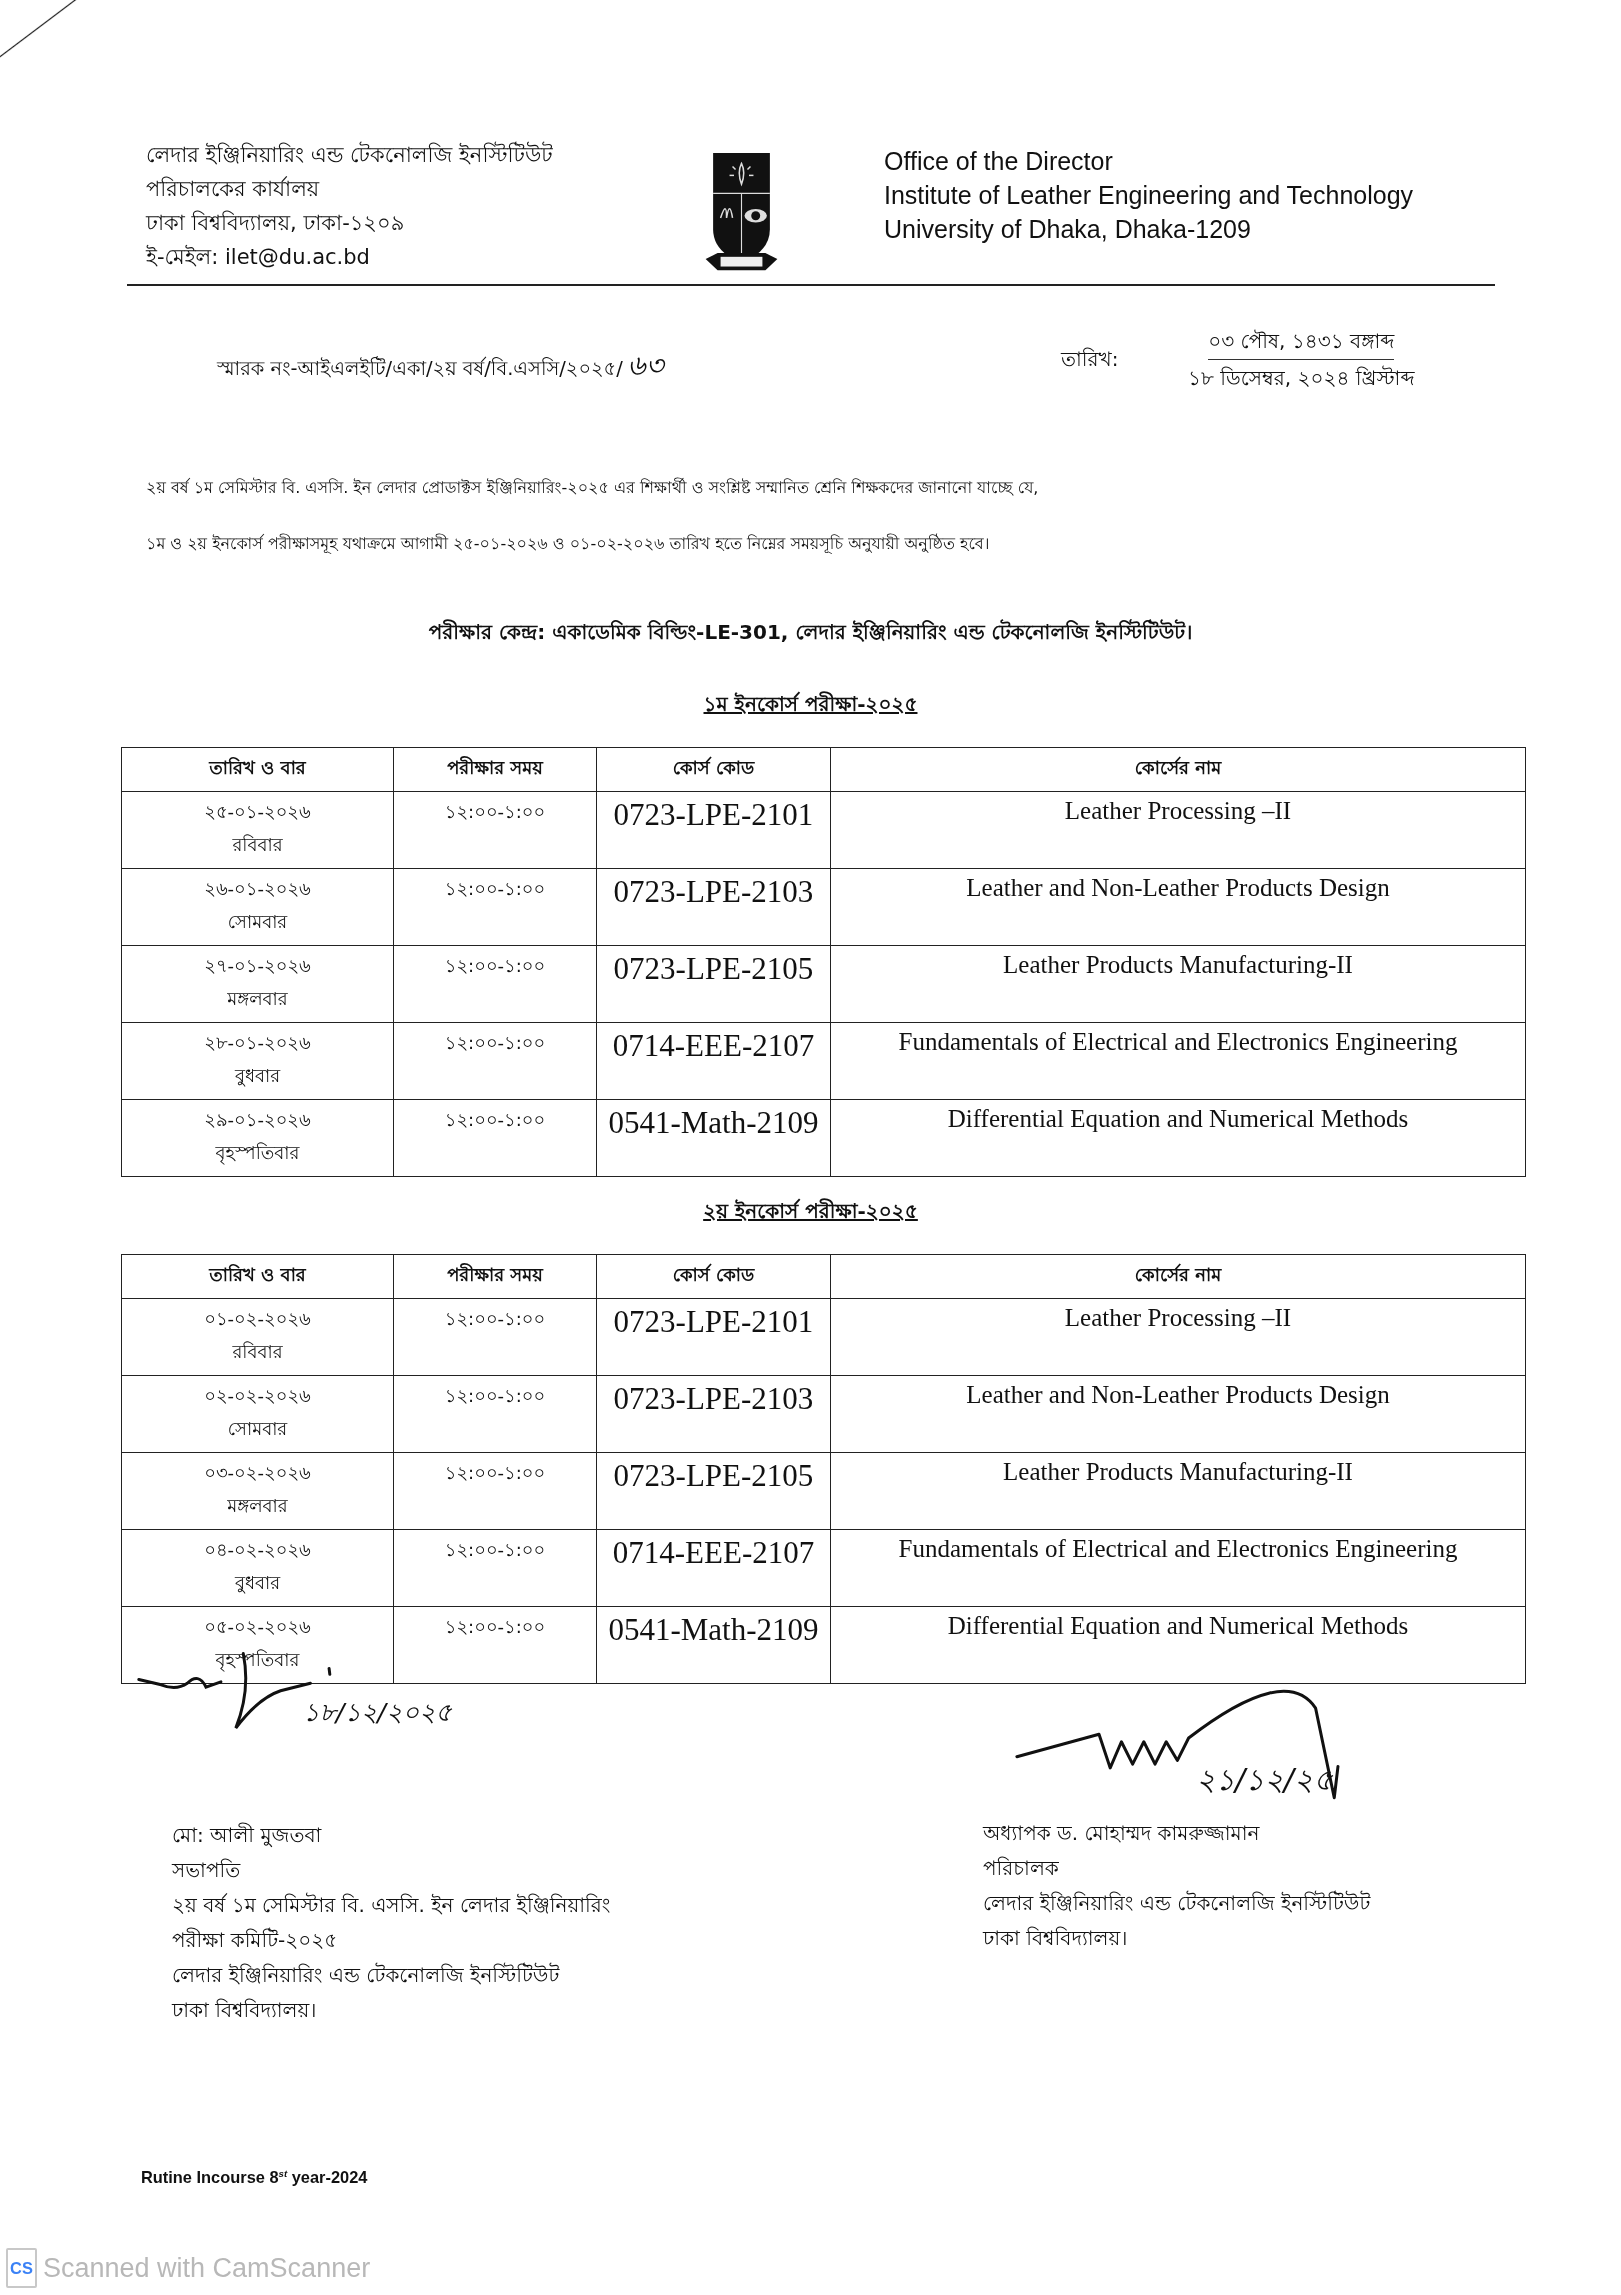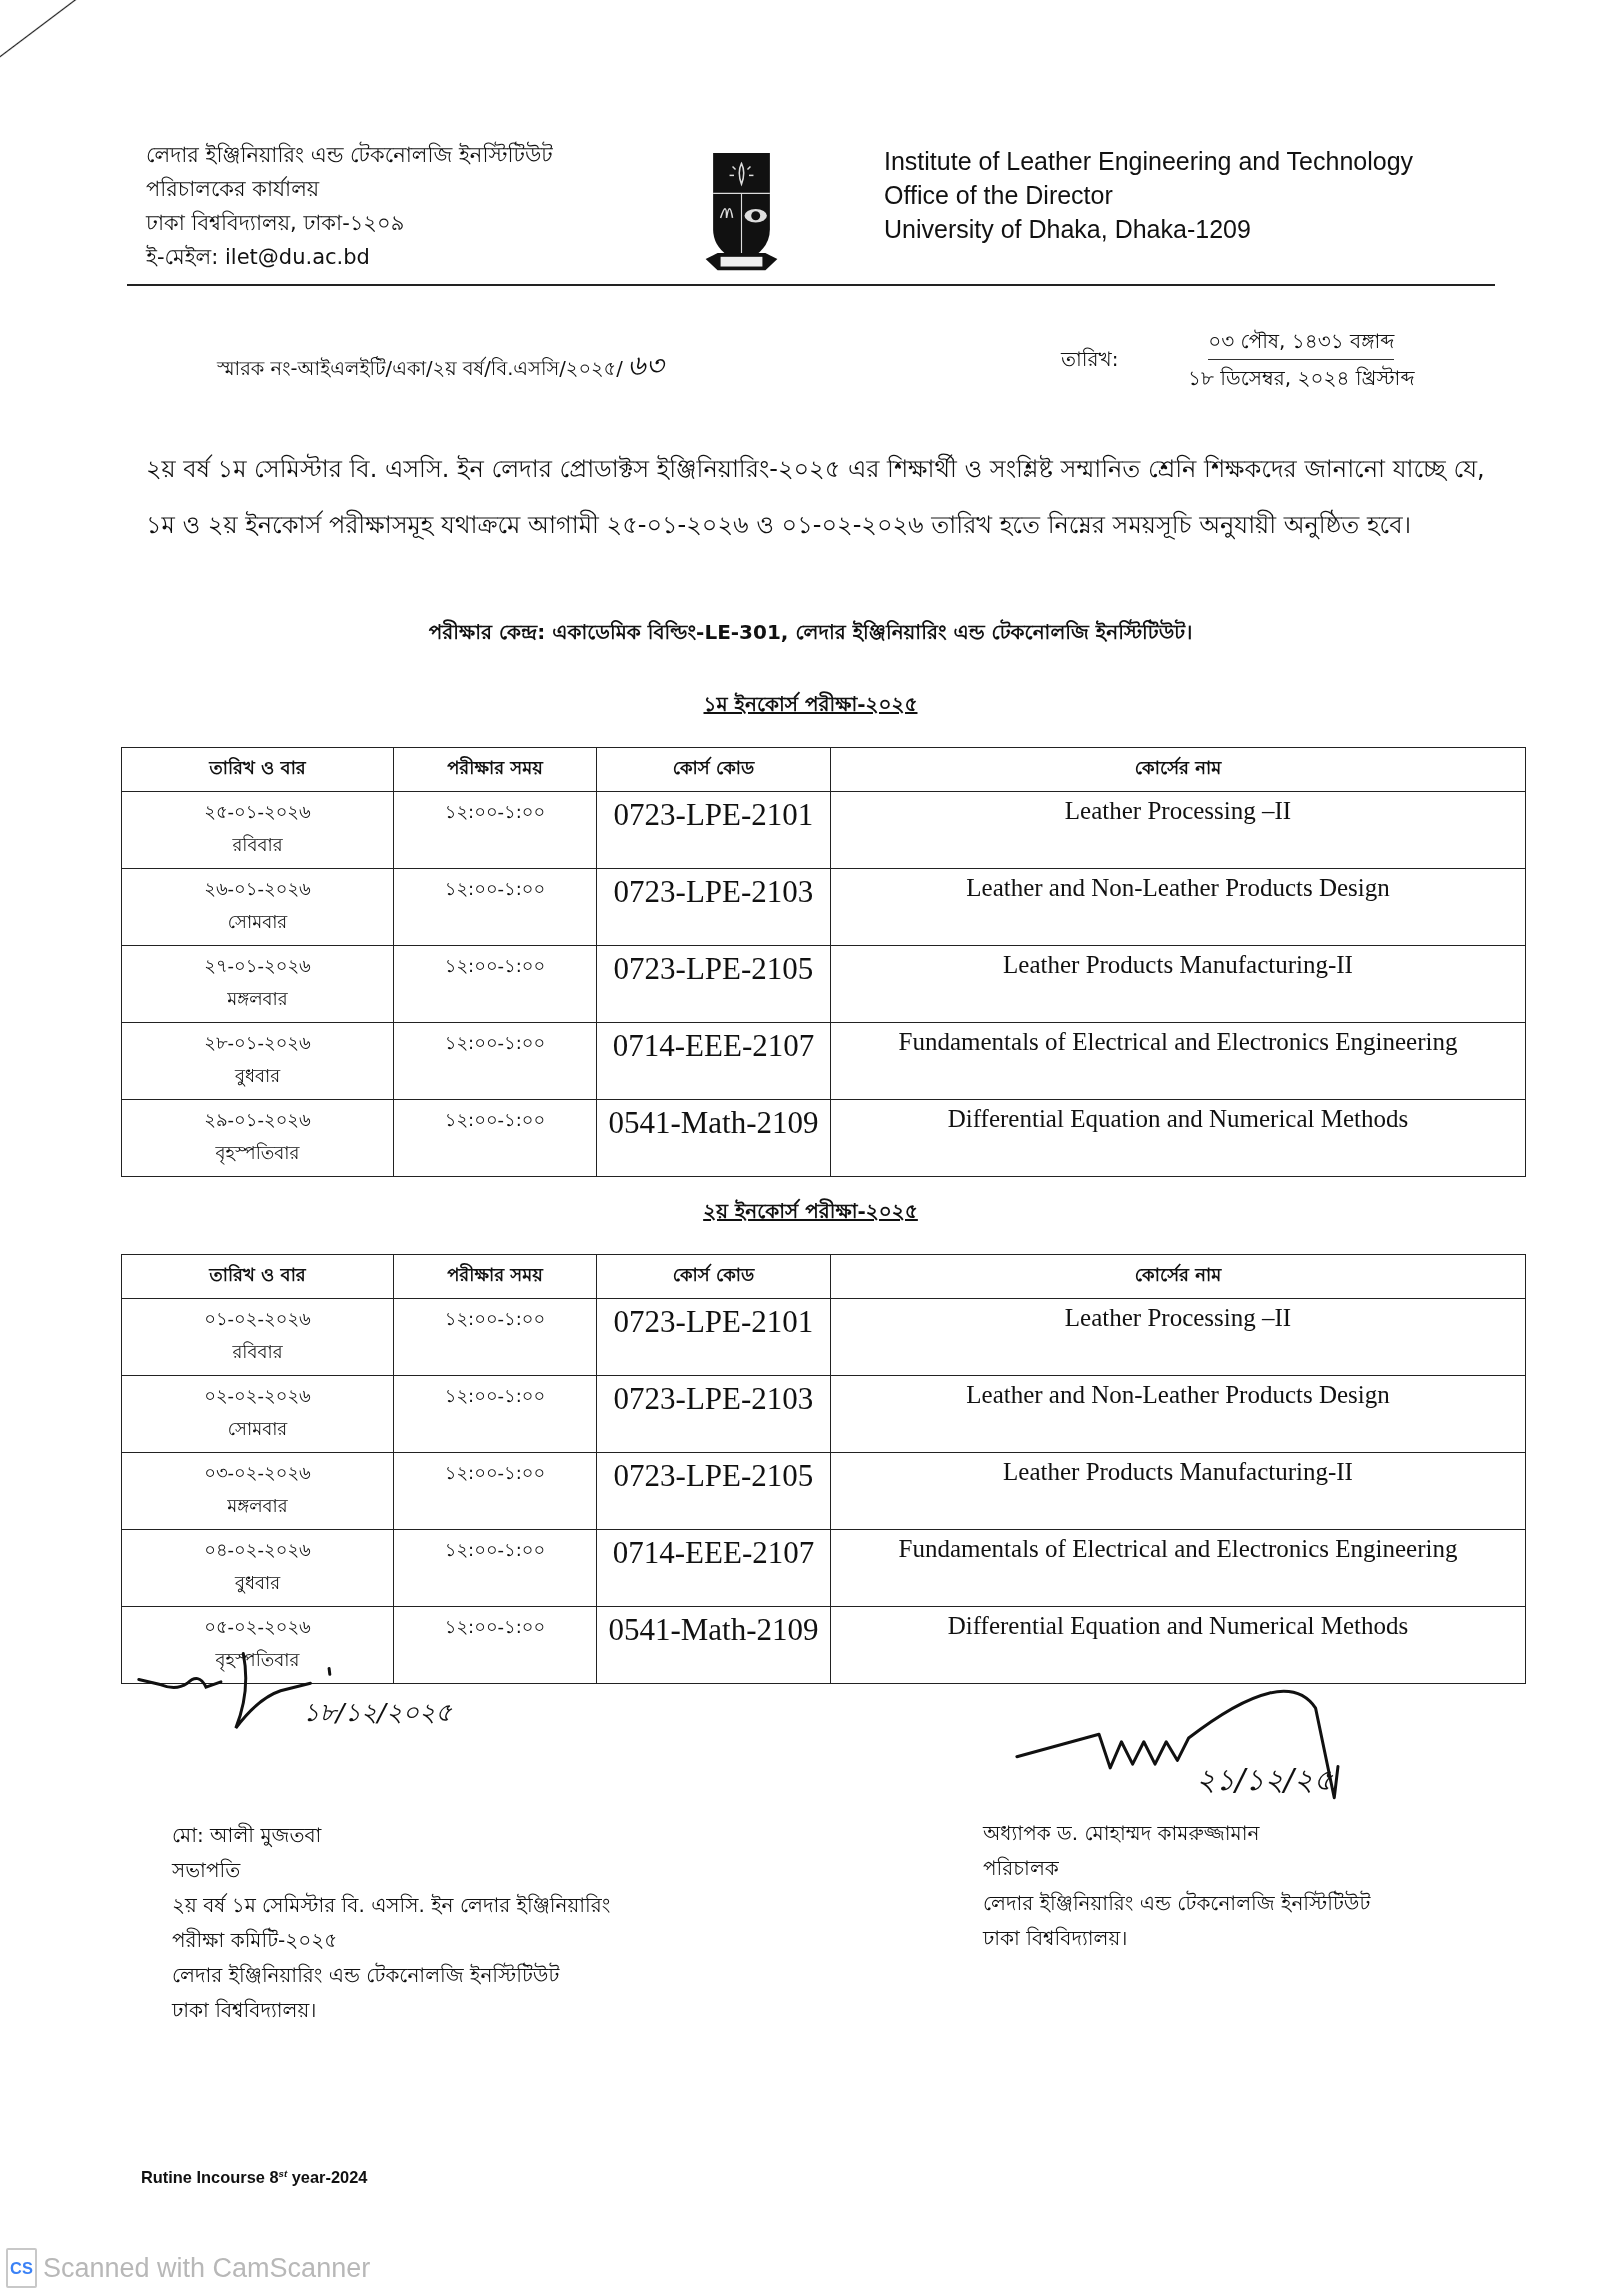--- a/index.html
+++ b/index.html
@@ -15,21 +15,21 @@
   }
   .hdr-left { left: 146px; top: 138px; font-size: 21px; line-height: 34px; }
   .hdr-right { left: 884px; top: 144px; font-family: "Liberation Sans", sans-serif; font-size: 25px; line-height: 34px; }
   .hdr-rule { left: 127px; top: 284px; width: 1368px; height: 2.2px; background: #222; }
   .logo { left: 704px; top: 147px; width: 75px; height: 127px; }
   .memo { left: 217px; top: 344px; font-size: 19.4px; }
   .memo .num { font-size: 28px; font-style: italic; margin-left: 4.5px; margin-top: 8px; }
   .date-label { left: 1061px; top: 344px; font-size: 20px; }
   .date-block { left: 1188px; top: 323px; font-size: 20px; line-height: 36px; text-align: center; }
   .date-block .bn { border-bottom: 1.5px solid #333; display: inline-block; }
-  .intro { left: 146px; top: 441px; width: 1375px; font-size: 24px; line-height: 56px; }
+  .intro { left: 146px; top: 460px; width: 1375px; font-size: 16px; line-height: 56px; }
   .center-line { left: 0; width: 1621px; text-align: center; font-weight: bold; font-size: 20px; }
   .venue { top: 617px; }
   .t1-title { top: 689px; }
   .t2-title { top: 1196px; }
   .center-line .u { text-decoration: underline; }
   table.sched {
     position: absolute; left: 121px; width: 1405px; border-collapse: collapse;
     font-family: "Liberation Serif", serif;
   }
   table.sched th, table.sched td { border: 1.5px solid #222; text-align: center; vertical-align: top; padding: 0; }
@@ -76,22 +76,22 @@
       </g>
     <path d="M22 95 q8 -25 8 0 q4 -25 8 0" fill="none" stroke="#ddd" stroke-width="2"></path>
     <ellipse cx="69" cy="92" rx="15" ry="9" fill="#ddd"></ellipse>
     <circle cx="69" cy="92" r="6" fill="#111"></circle>
     <path d="M2 150 L18 142 L82 142 L98 150 L82 165 L18 165 Z" fill="#111"></path>
     <rect x="22" y="147" width="56" height="13" fill="#eee"></rect>
   </svg>
 </div>
 
 <div class="abs hdr-right">
+  <div>Office of the Director</div>
   <div>Institute of Leather Engineering and Technology</div>
-  <div>Office of the Director</div>
   <div>University of Dhaka, Dhaka-1209</div>
 </div>
 <div class="abs hdr-rule"></div>
 
 <div class="abs memo">
   <span>স্মারক নং-আইএলইটি/একা/২য় বর্ষ/বি.এসসি/২০২৫/</span><span class="num">৬৩</span>
 </div>
 <div class="abs date-label">তারিখ:</div>
 <div class="abs date-block">
   <div><span class="bn">০৩ পৌষ, ১৪৩১ বঙ্গাব্দ</span></div>

